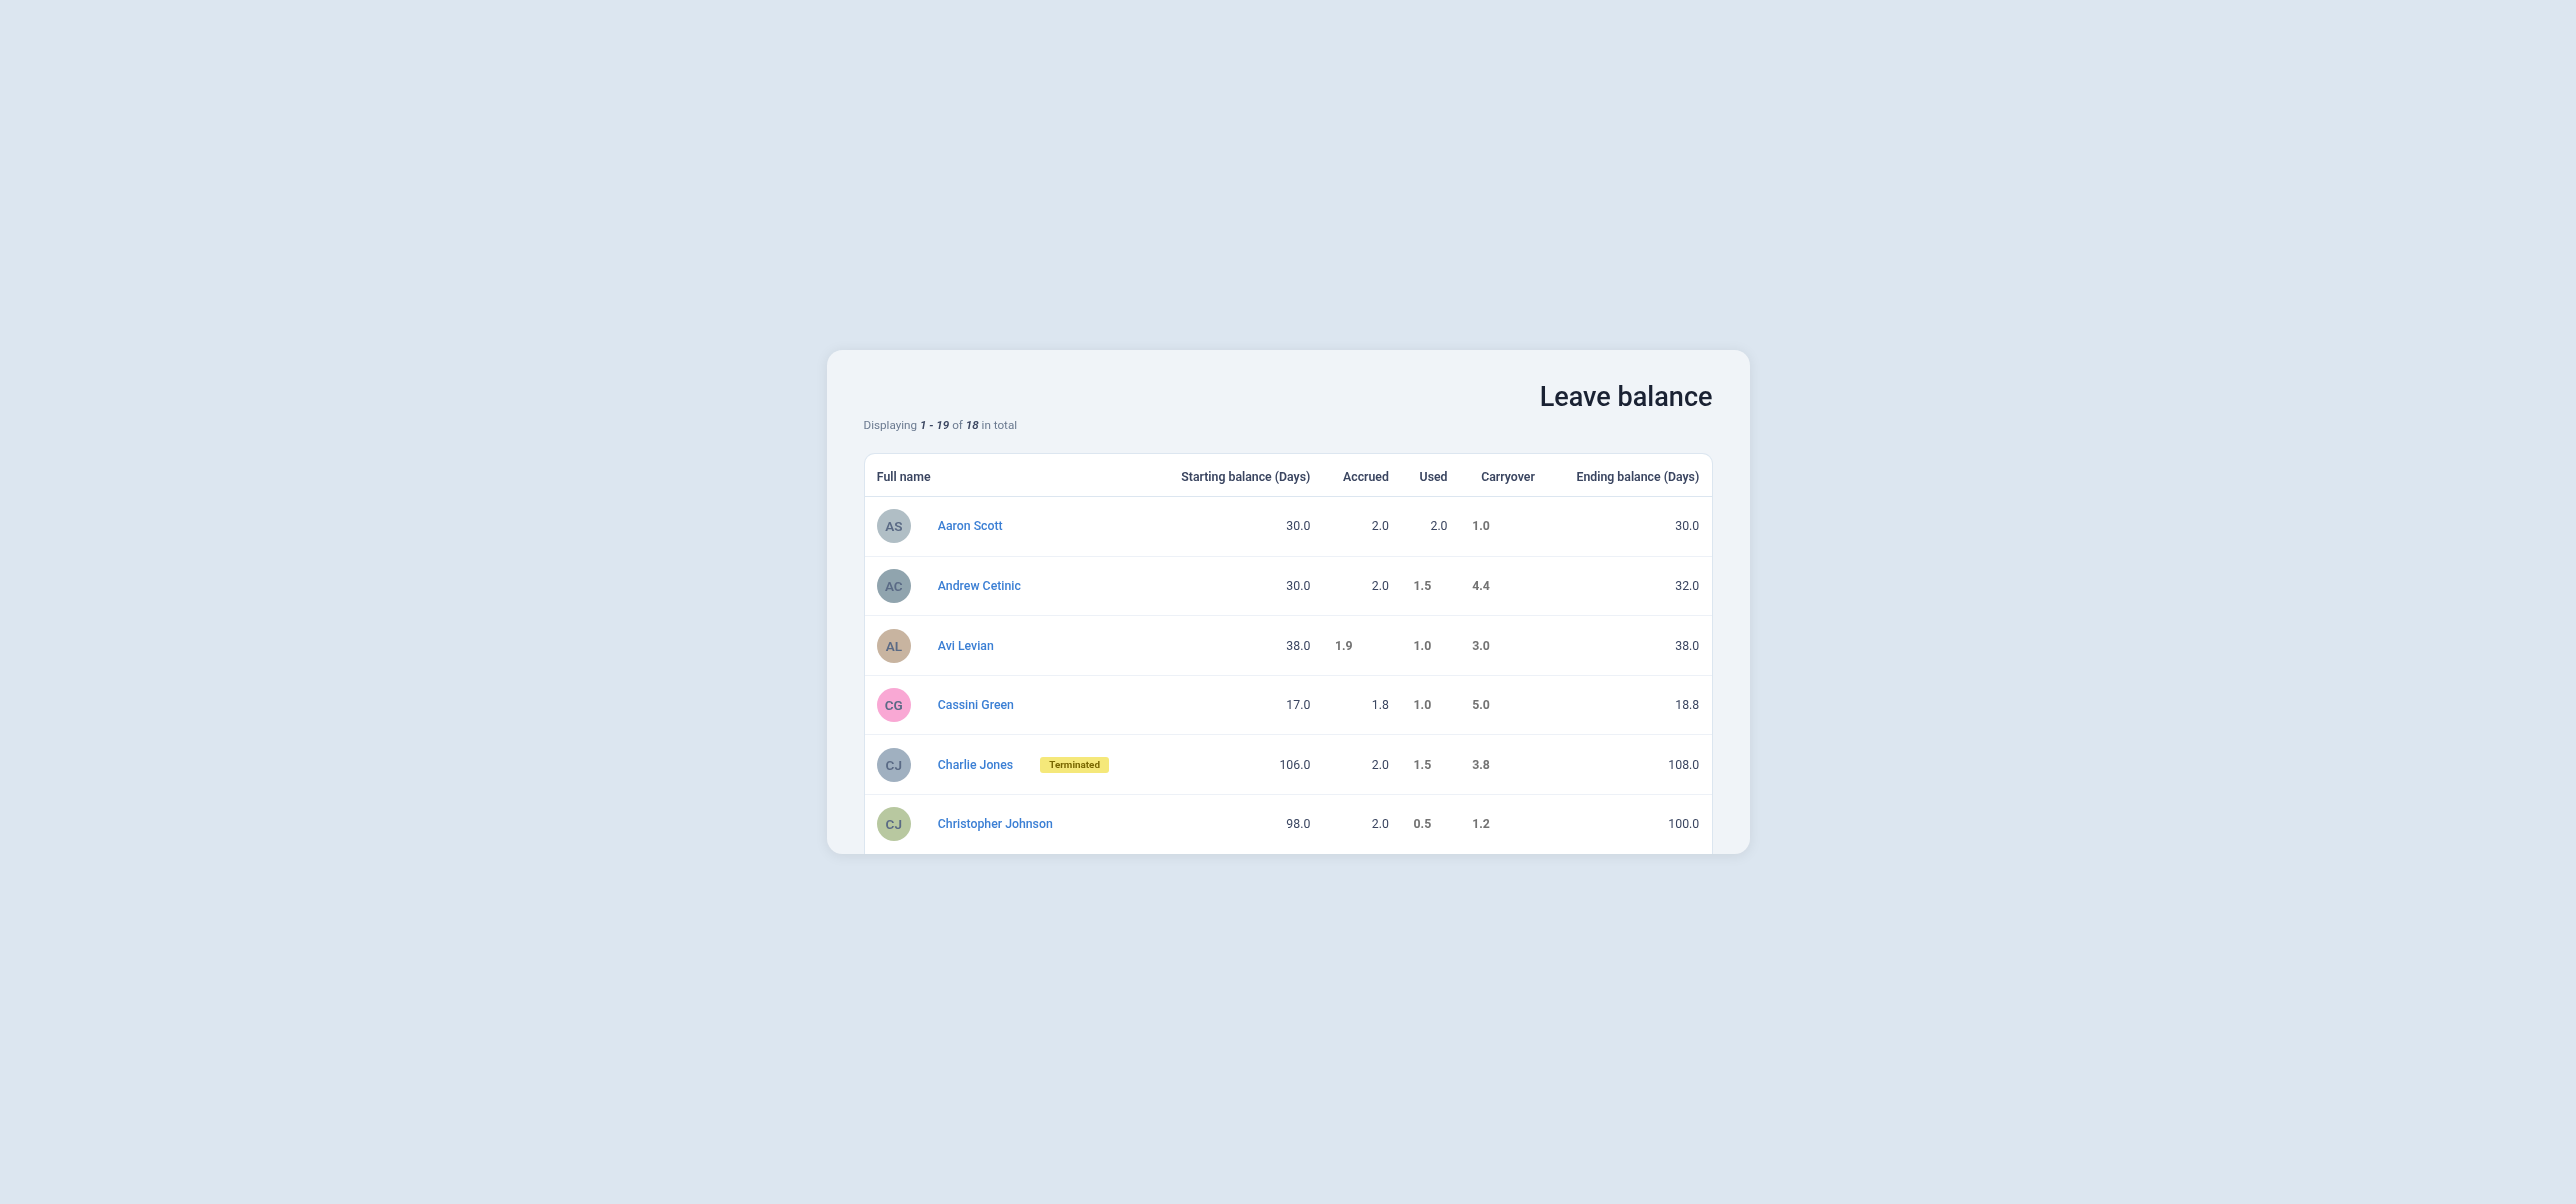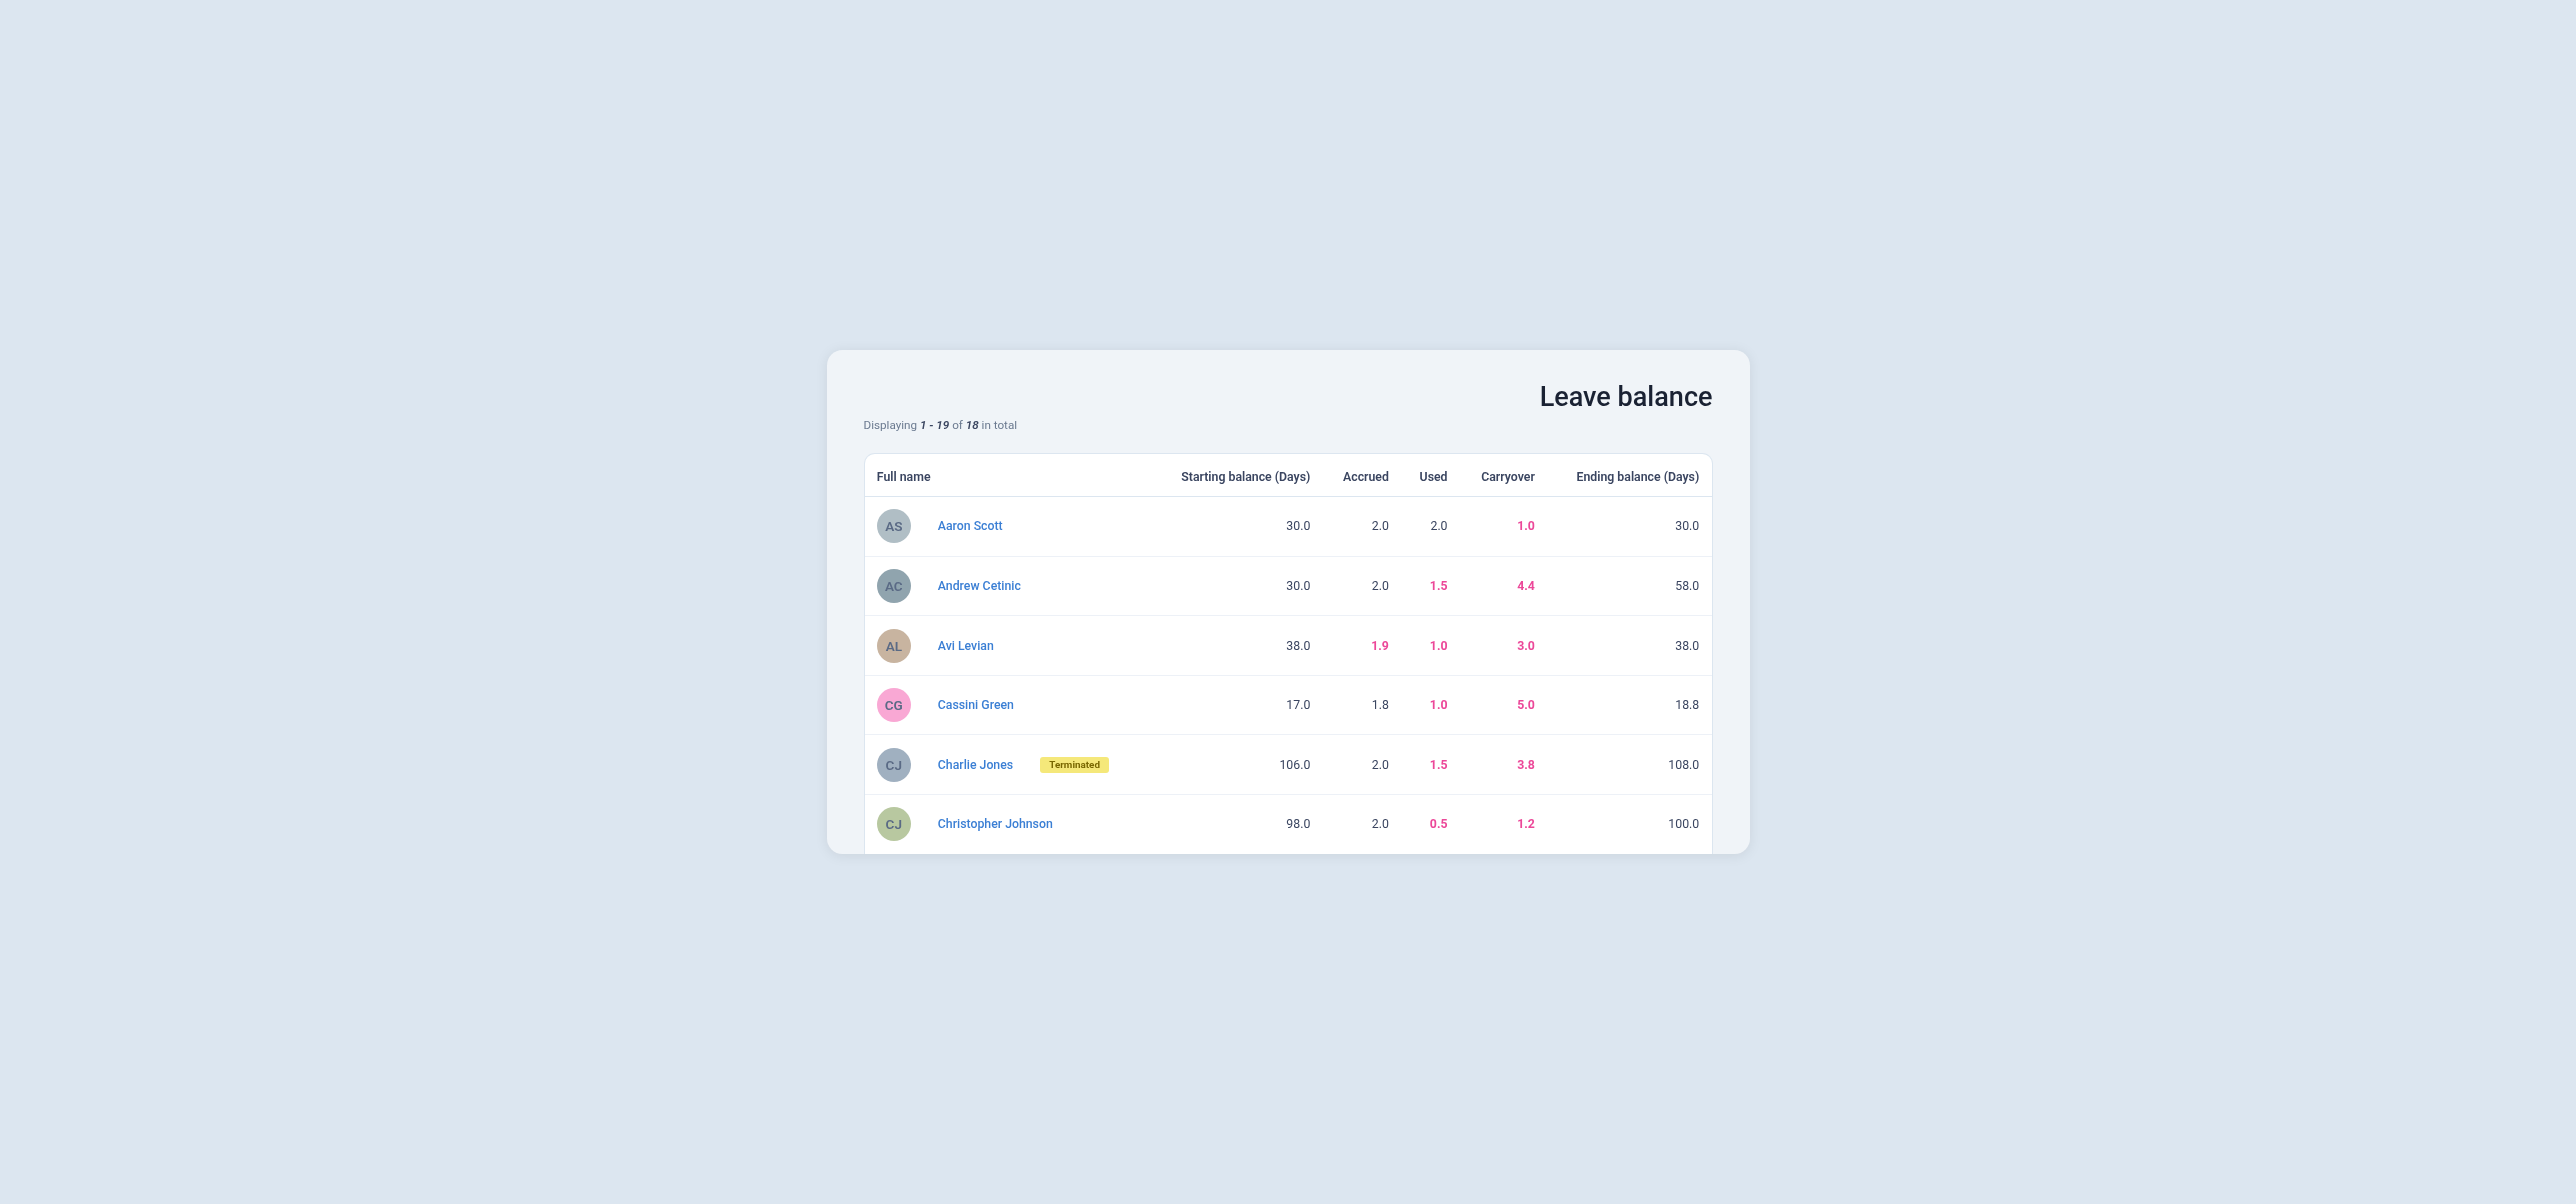--- a/index.html
+++ b/index.html
@@ -91,23 +91,23 @@
       font-size: 1rem;
       color: #2a3550;
     }
 
     tbody td.num {
       text-align: right;
       color: #3a4560;
     }
 
     tbody td.bold-val {
-      text-align: right;
+      text-align: left;
       font-weight: 700;
-      color: #ec4899;
+      color: #737373;
     }
 
     .name-cell {
       display: flex;
       align-items: center;
       gap: 27px;
     }
 
     .avatar {
       width: 34px;
@@ -192,21 +192,21 @@
       <div class="name-cell">
         <div class="avatar av-2">AC</div>
         <span class="person-name">Andrew Cetinic</span>
 
       </div>
     </td>
             <td class="num">30.0</td>
             <td class="num">2.0</td>
             <td class="bold-val">1.5</td>
             <td class="bold-val">4.4</td>
-            <td class="num">58.0</td>
+            <td class="num">32.0</td>
           </tr>
           <tr>
             <td>
       <div class="name-cell">
         <div class="avatar av-3">AL</div>
         <span class="person-name">Avi Levian</span>
 
       </div>
     </td>
             <td class="num">38.0</td>

